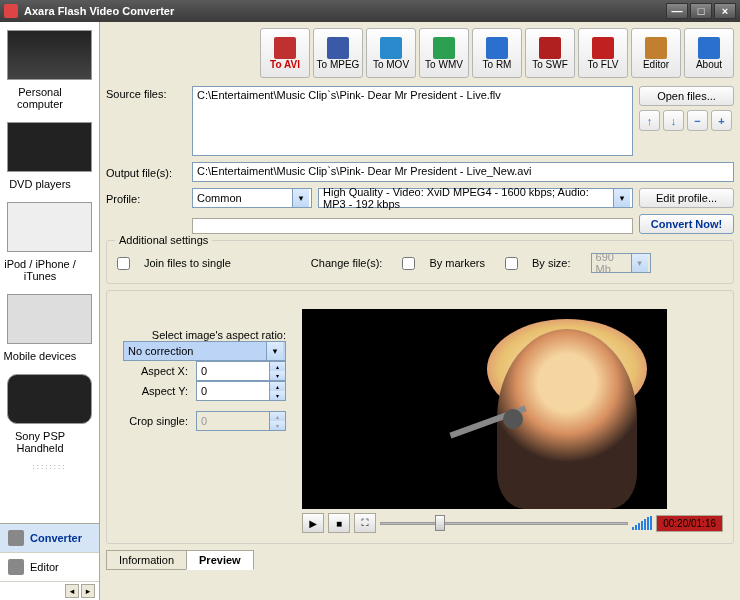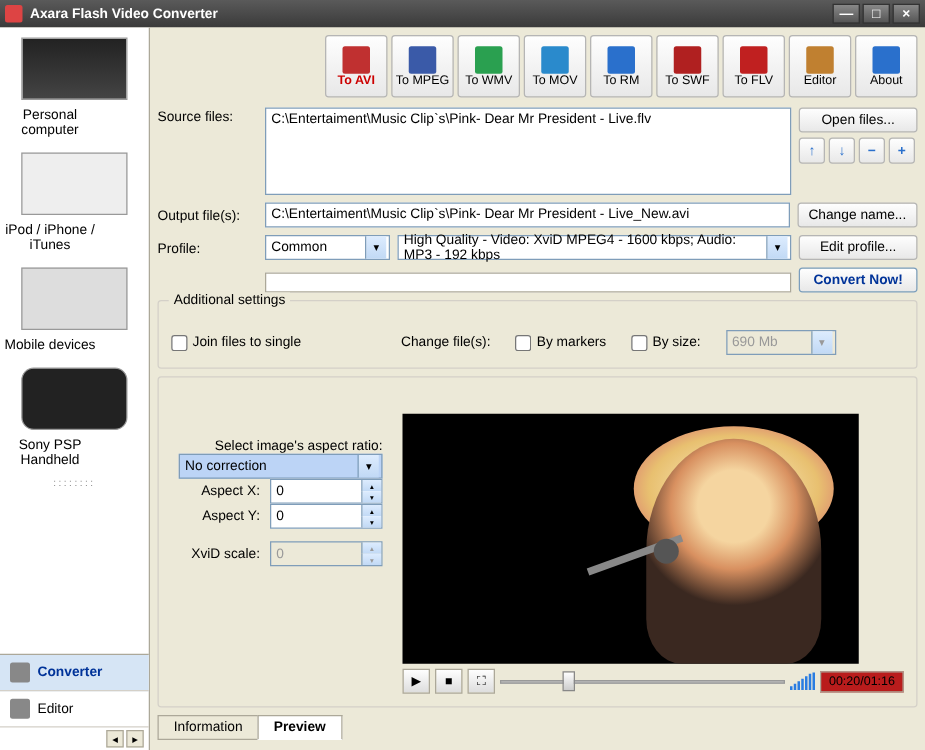--- a/index.html
+++ b/index.html
@@ -39,24 +39,24 @@
 .textbox.tall { height: 70px; }
 .btn { background: linear-gradient(#fefefe,#e8e8e8); border: 1px solid #b5b5b5; border-radius: 3px; padding: 3px 8px; font-size: 11px; cursor: pointer; min-width: 90px; text-align: center; }
 .btn.primary { color: #003399; font-weight: bold; border-color: #7b9ebd; }
 .rightcol { width: 95px; display: flex; flex-direction: column; gap: 4px; }
 .iconbtns { display: flex; gap: 3px; }
 .ibtn { width: 21px; height: 21px; border: 1px solid #b5b5b5; background: linear-gradient(#fefefe,#e8e8e8); border-radius: 3px; display: flex; align-items: center; justify-content: center; cursor: pointer; font-weight: bold; }
 .select { background: #fff; border: 1px solid #7f9db9; height: 20px; padding: 0 18px 0 4px; font-size: 11px; position: relative; display: flex; align-items: center; }
 .select::after { content: "▾"; position: absolute; right: 2px; top: 0; width: 16px; height: 18px; background: linear-gradient(#ddecfe,#c1d9f5); border-left: 1px solid #7f9db9; display: flex; align-items: center; justify-content: center; font-size: 9px; }
 .select.hl { background: #bcd4f6; }
 .select.dis { background: #ece9d8; color: #999; }
-.group { border: 1px solid #d4d0c8; border-radius: 3px; padding: 23px 10px 10px; margin-top: 6px; position: relative; }
+.group { border: 1px solid #d4d0c8; border-radius: 3px; padding: 12px 10px 10px; margin-top: 6px; position: relative; }
 .group-title { position: absolute; top: -7px; left: 8px; background: #ece9d8; padding: 0 4px; font-size: 11px; }
 .addrow { display: flex; align-items: center; gap: 20px; }
-.chk { display: flex; align-items: center; gap: 4px; }
+.chk { display: flex; align-items: center; gap: 14px; }
 .chk input { width: 13px; height: 13px; }
 .splitlbl { margin-left: 60px; }
 .progressbar { height: 16px; background: #fff; border: 1px solid #aca899; margin-top: 4px; }
 .preview-panel { display: flex; gap: 10px; margin-top: 6px; }
 .aspect-col { width: 175px; display: flex; flex-direction: column; gap: 0; padding: 20px 6px 0; text-align: right; }
 .aspect-col .lblm { font-size: 11px; }
 .aspect-row { display: flex; align-items: center; gap: 8px; }
 .aspect-row .al { width: 65px; }
 .aspect-row .select, .aspect-row .numbox { flex: 1; }
 .numbox { background: #fff; border: 1px solid #7f9db9; height: 20px; padding: 0 4px; display: flex; align-items: center; position: relative; }
@@ -94,20 +94,24 @@
 </div>
 
 <div class="app">
   <div class="sidebar">
     <div class="devices">
       <div class="device">
           <div class="img pc"></div>
           <div class="lbl">Personal computer</div>
         </div>
       <div class="device">
+          <div class="img dvd"></div>
+          <div class="lbl">DVD players</div>
+        </div>
+      <div class="device">
           <div class="img ipod"></div>
           <div class="lbl">iPod / iPhone / iTunes</div>
         </div>
       <div class="device">
           <div class="img mob"></div>
           <div class="lbl">Mobile devices</div>
         </div>
       <div class="device">
           <div class="img psp"></div>
           <div class="lbl">Sony PSP Handheld</div>
@@ -134,26 +138,26 @@
     <div class="toolbar" id="toolbar">
         <div class="tbtn active">
           <div class="tico" style="background:#c03030"></div>
           <div class="tlbl">To AVI</div>
         </div>
         <div class="tbtn">
           <div class="tico" style="background:#3a5aa8"></div>
           <div class="tlbl">To MPEG</div>
         </div>
         <div class="tbtn">
+          <div class="tico" style="background:#2a8acc"></div>
+          <div class="tlbl">To MOV</div>
+        </div>
+        <div class="tbtn">
           <div class="tico" style="background:#2aa050"></div>
           <div class="tlbl">To WMV</div>
-        </div>
-        <div class="tbtn">
-          <div class="tico" style="background:#2a8acc"></div>
-          <div class="tlbl">To MOV</div>
         </div>
         <div class="tbtn">
           <div class="tico" style="background:#2a70cc"></div>
           <div class="tlbl">To RM</div>
         </div>
         <div class="tbtn">
           <div class="tico" style="background:#b02020"></div>
           <div class="tlbl">To SWF</div>
         </div>
         <div class="tbtn">
@@ -180,26 +184,25 @@
           <div class="ibtn" style="color:#2a70cc">↓</div>
           <div class="ibtn" style="color:#2a70cc">−</div>
           <div class="ibtn" style="color:#2a70cc">+</div>
         </div>
       </div>
     </div>
 
     <div class="row center">
       <div class="lbl">Output file(s):</div>
       <div class="textbox">C:\Entertaiment\Music Clip`s\Pink- Dear Mr President - Live_New.avi</div>
-      <div class="btn" style="min-width:95px">Change name...</div>
     </div>
 
     <div class="row center">
       <div class="lbl">Profile:</div>
-      <div class="select" style="width:100px">Common</div>
+      <div class="select" style="width:120px">Common</div>
       <div class="select full-select">High Quality - Video: XviD MPEG4 - 1600 kbps; Audio: MP3 - 192 kbps</div>
       <div class="btn" style="min-width:95px">Edit profile...</div>
     </div>
 
     <div class="row center">
       <div class="lbl"></div>
       <div class="progressbar" style="flex:1"></div>
       <div class="btn primary" style="min-width:95px">Convert Now!</div>
     </div>
 
@@ -212,21 +215,21 @@
           </label>
         <span class="splitlbl">Change file(s):</span>
         <label class="chk">
             <input type="checkbox" style="">
             <span>By markers</span>
           </label>
         <label class="chk">
             <input type="checkbox" style="">
             <span>By size:</span>
           </label>
-        <div class="select dis" style="width:88px">690 Mb</div>
+        <div class="select dis" style="width:60px">690 Mb</div>
       </div>
     </div>
 
     <div class="group">
       <div class="preview-panel">
         <div class="aspect-col">
           <div class="lblm">Select image's aspect ratio:</div>
           <div class="select hl">No correction</div>
           <div class="aspect-row">
               <div class="al">Aspect X:</div>
@@ -243,21 +246,21 @@
               <div class="numbox">
                 <span>0</span>
                 <div class="spinner">
                   <div>▴</div>
                   <div>▾</div>
                 </div>
               </div>
             </div>
           <div style="height:10px"></div>
           <div class="aspect-row">
-              <div class="al">XviD scale:</div>
+              <div class="al">Crop single:</div>
               <div class="numbox dis">
                 <span>0</span>
                 <div class="spinner">
                   <div>▴</div>
                   <div>▾</div>
                 </div>
               </div>
             </div>
         </div>
         <div class="video-col">

